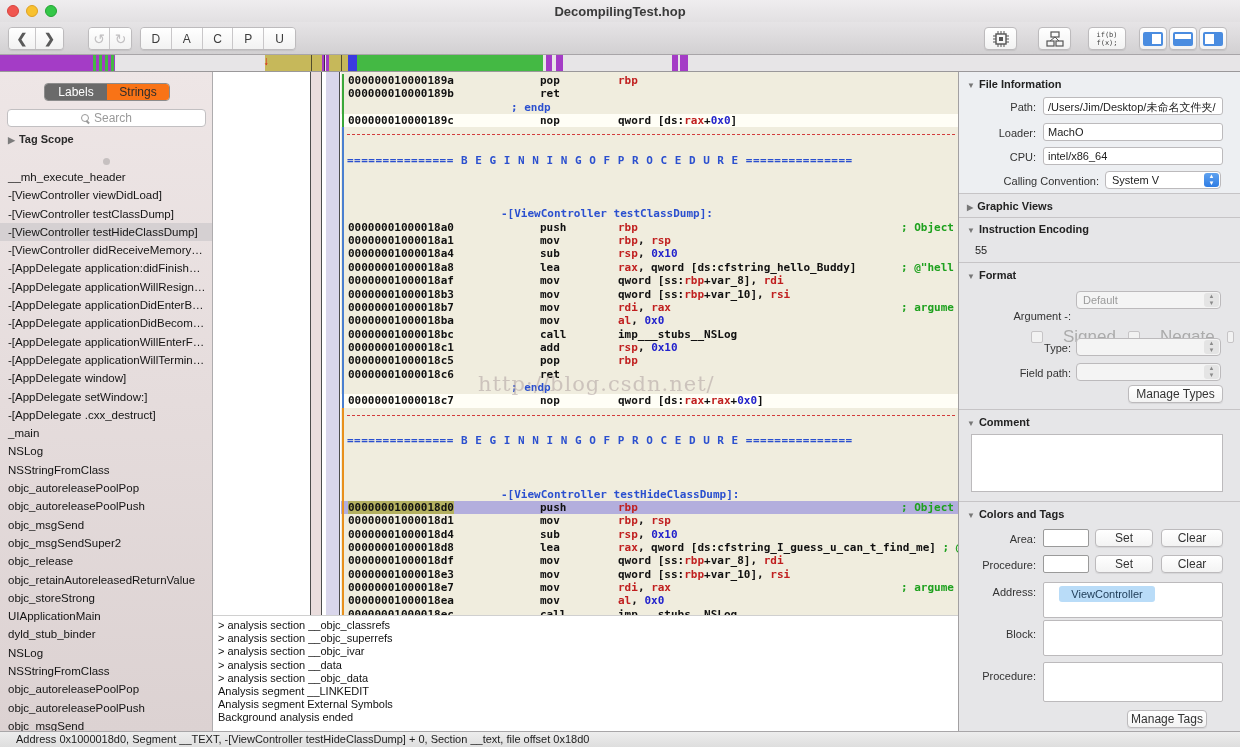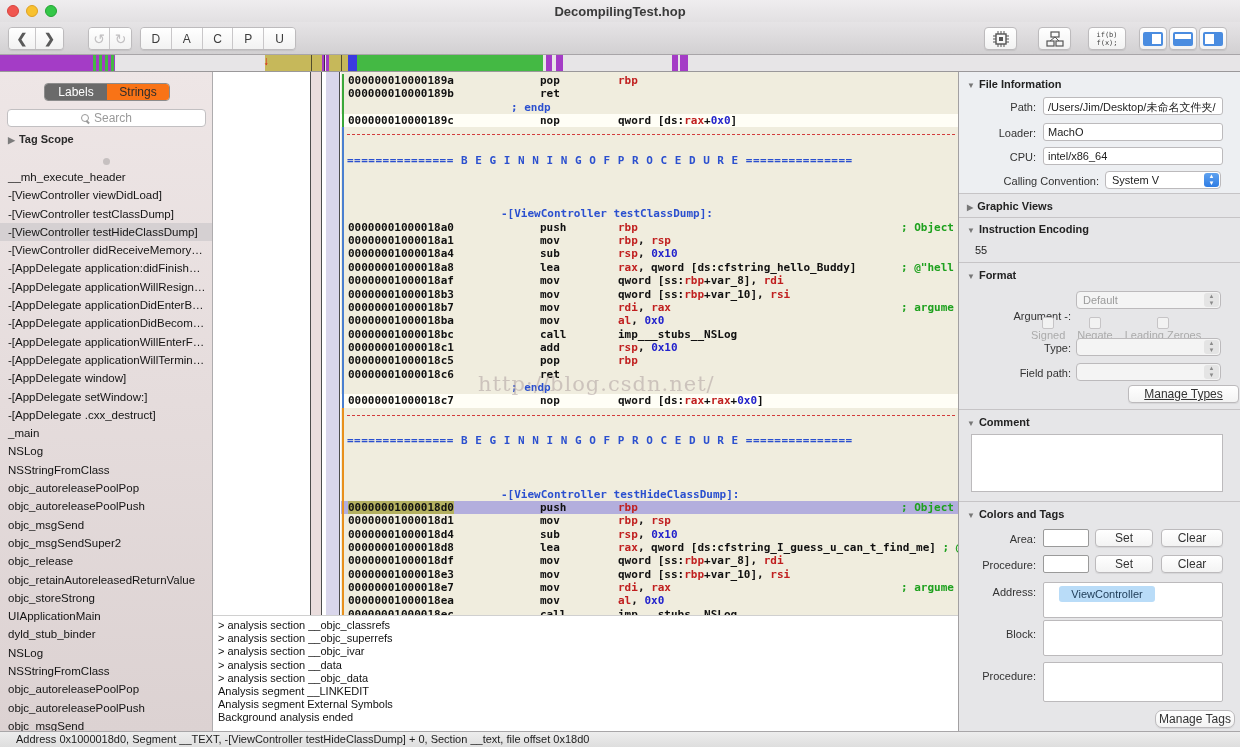--- a/index.html
+++ b/index.html
@@ -115,21 +115,21 @@
          font-size:11px; color:#222; padding:2px 20px 2px 6px; overflow:hidden; white-space:nowrap; }
   .idd .step { position:absolute; right:1px; top:1px; width:15px; height:14px; border-radius:3px;
                background:linear-gradient(#5fa2ef,#2f7de4); color:#fff; font-size:6px; line-height:7px;
                text-align:center; }
   .idd.disabled { color:#9b9b9b; background:#f4f4f4; }
   .idd.disabled .step { background:#e4e4e4; color:#8a8a8a; }
   .ibtn { position:absolute; background:linear-gradient(#ffffff,#f3f3f3); border:1px solid #bcbabc;
           border-radius:4px; box-shadow:0 1px 1px rgba(0,0,0,.07); font-size:12px; color:#333;
           display:flex; align-items:center; justify-content:center; height:18px; }
   .cbrow { position:absolute; display:flex; gap:12px; }
-  .cb { display:flex; align-items:center; gap:0; font-size:11px; color:#ababab;flex-direction:column; }
+  .cb { display:flex; align-items:center; gap:20px; font-size:17px; color:#ababab; }
   .cb .box { width:12px; height:12px; border:1px solid #c6c4c6; border-radius:2px; background:#f2f2f2; }
   .cwell { position:absolute; width:46px; height:18px; border:1px solid #9a9a9a; background:#fff;
            padding:2px; border-radius:2px; }
   .cwell .inner { width:100%; height:100%; }
   .ibox { position:absolute; background:#fff; border:1px solid #bcbabc; border-radius:2px; }
   .itag { position:absolute; background:#b9dcf8; border-radius:3px; font-size:11px; color:#1c3a55;
           text-align:center; line-height:16px; }
   .itext { position:absolute; background:#fff; border:1px solid #bcbabc; }
 
   
@@ -568,21 +568,21 @@
         </span>
     </div>
     <div class="ilabel" style="left:0; top:270px; width:112px;">Type:</div>
     <div class="idd disabled" style="left:117px; top:266px; width:145px;">
         <span class="step">▲<br>▼</span>
       </div>
     <div class="ilabel" style="left:0; top:295px; width:112px;">Field path:</div>
     <div class="idd disabled" style="left:117px; top:291px; width:145px;">
         <span class="step">▲<br>▼</span>
       </div>
-    <div class="ibtn" style="left:169px; top:313px; width:111px;text-decoration:underline;">Manage Types</div>
+    <div class="ibtn" style="left:169px; top:313px; width:95px;">Manage Types</div>
     <div class="isep" style="top:337px;"></div>
 
     <div class="ihdr" style="left:8px; top:344px;"><span class="tri">▼</span><span>Comment</span></div>
     <div class="itext" style="left:12px; top:362px; width:252px; height:58px;"></div>
     <div class="isep" style="top:429px;"></div>
 
     <div class="ihdr" style="left:8px; top:436px;"><span class="tri">▼</span><span>Colors and Tags</span></div>
     <div class="ilabel" style="left:0; top:461px; width:77px;">Area:</div>
     <div class="cwell" style="left:84px; top:457px;"><span class="inner" id="areaWell" style="background: rgb(41, 69, 204);"></span></div>
     <div class="ibtn" style="left:136px; top:457px; width:58px;">Set</div>
@@ -591,17 +591,17 @@
     <div class="cwell" style="left:84px; top:483px;"><span class="inner" id="procWell" style="background: rgb(246, 241, 217);"></span></div>
     <div class="ibtn" style="left:136px; top:483px; width:58px;">Set</div>
     <div class="ibtn" style="left:202px; top:483px; width:62px;">Clear</div>
     <div class="ilabel" style="left:0; top:514px; width:77px;">Address:</div>
     <div class="ibox" style="left:84px; top:510px; width:180px; height:36px;"></div>
     <div class="itag" style="left:100px; top:514px; width:96px; height:16px;">ViewController</div>
     <div class="ilabel" style="left:0; top:556px; width:77px;">Block:</div>
     <div class="ibox" style="left:84px; top:548px; width:180px; height:36px;"></div>
     <div class="ilabel" style="left:0; top:598px; width:77px;">Procedure:</div>
     <div class="ibox" style="left:84px; top:590px; width:180px; height:40px;"></div>
-    <div class="ibtn" style="left:196px; top:638px; width:80px;border-radius:7px;">Manage Tags</div>
+    <div class="ibtn" style="left:168px; top:638px; width:80px;">Manage Tags</div>
   </div>
 
   <div class="statusbar">Address 0x1000018d0, Segment __TEXT, -[ViewController testHideClassDump] + 0, Section __text, file offset 0x18d0</div>
 </div>
 
 </body></html>

